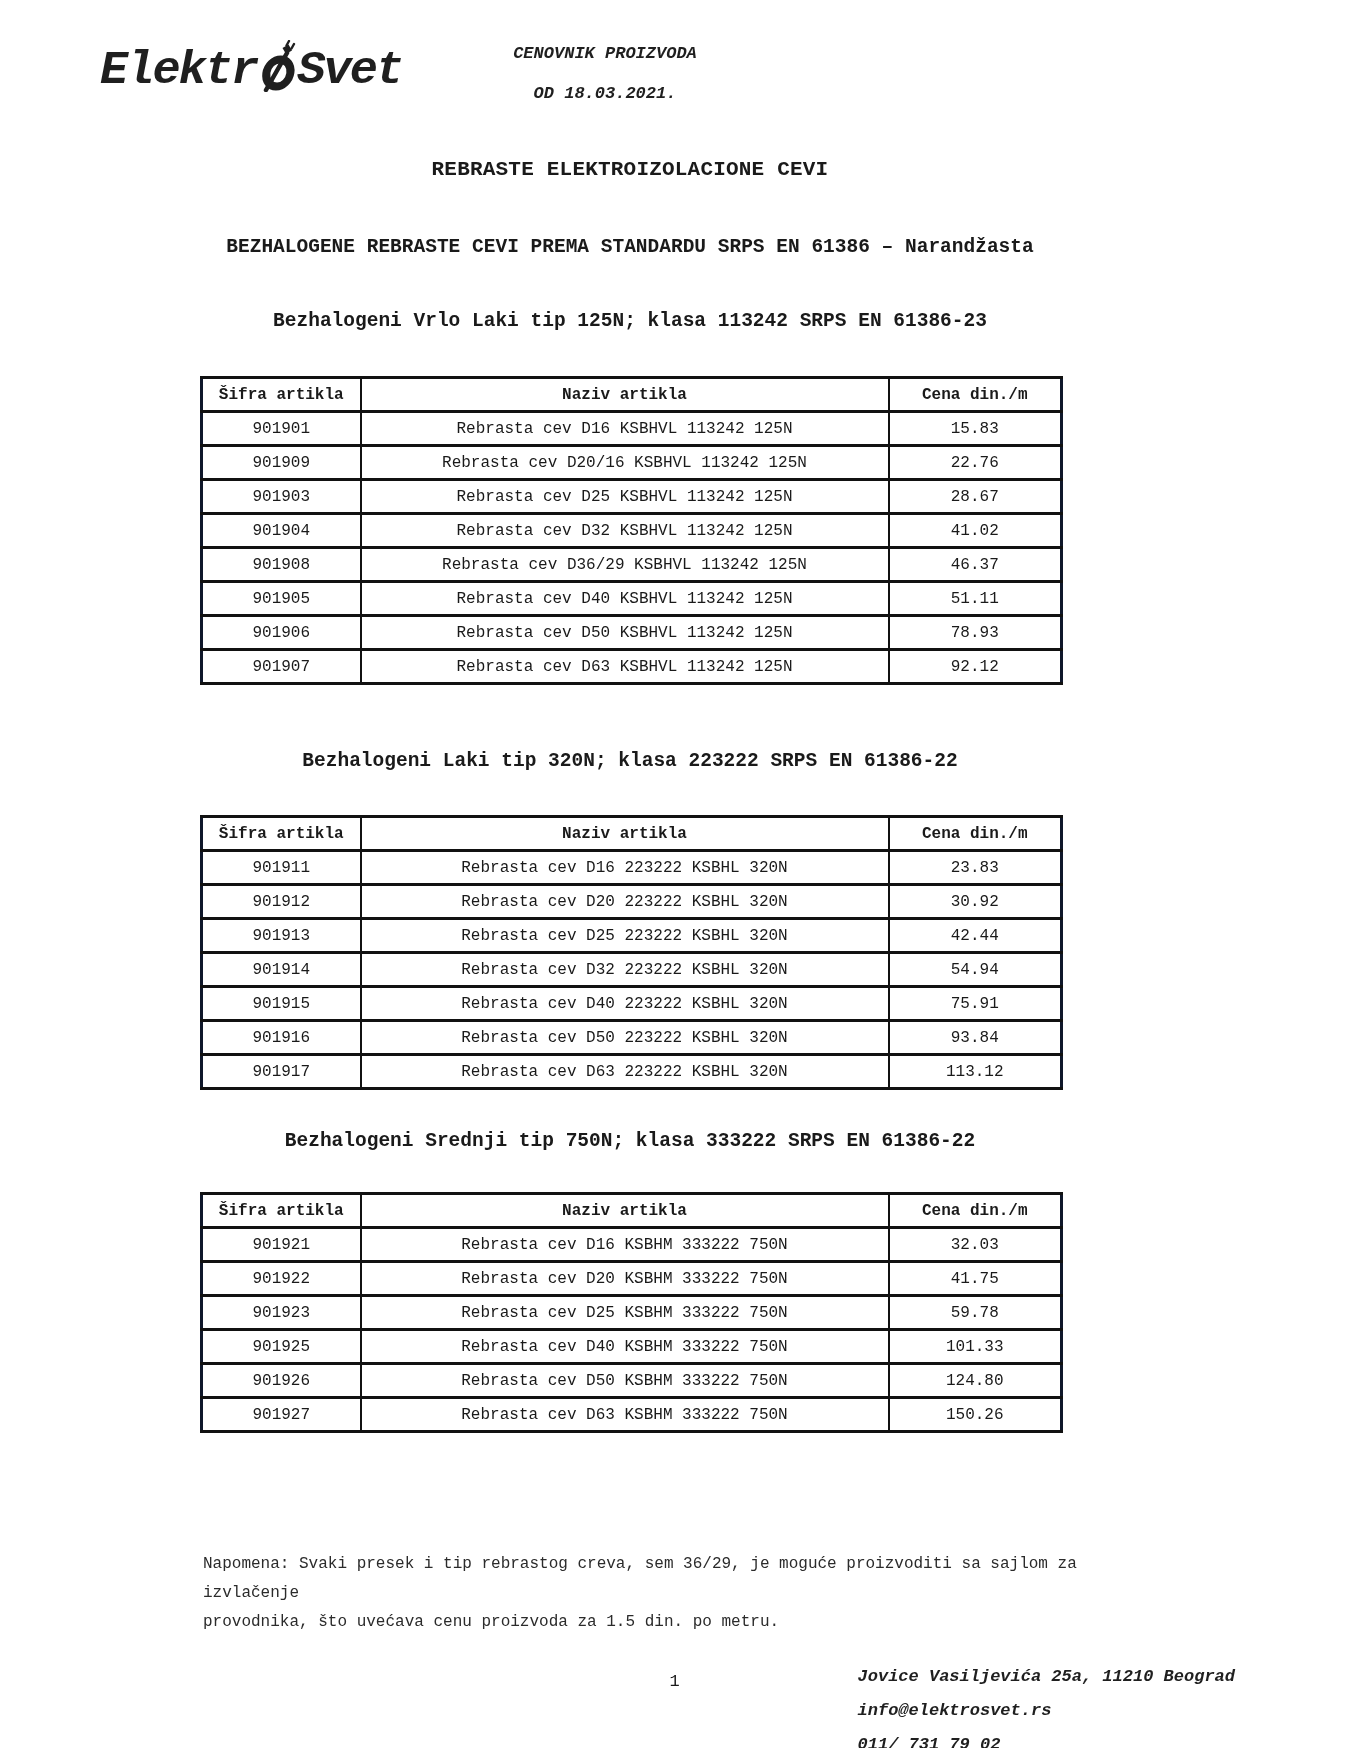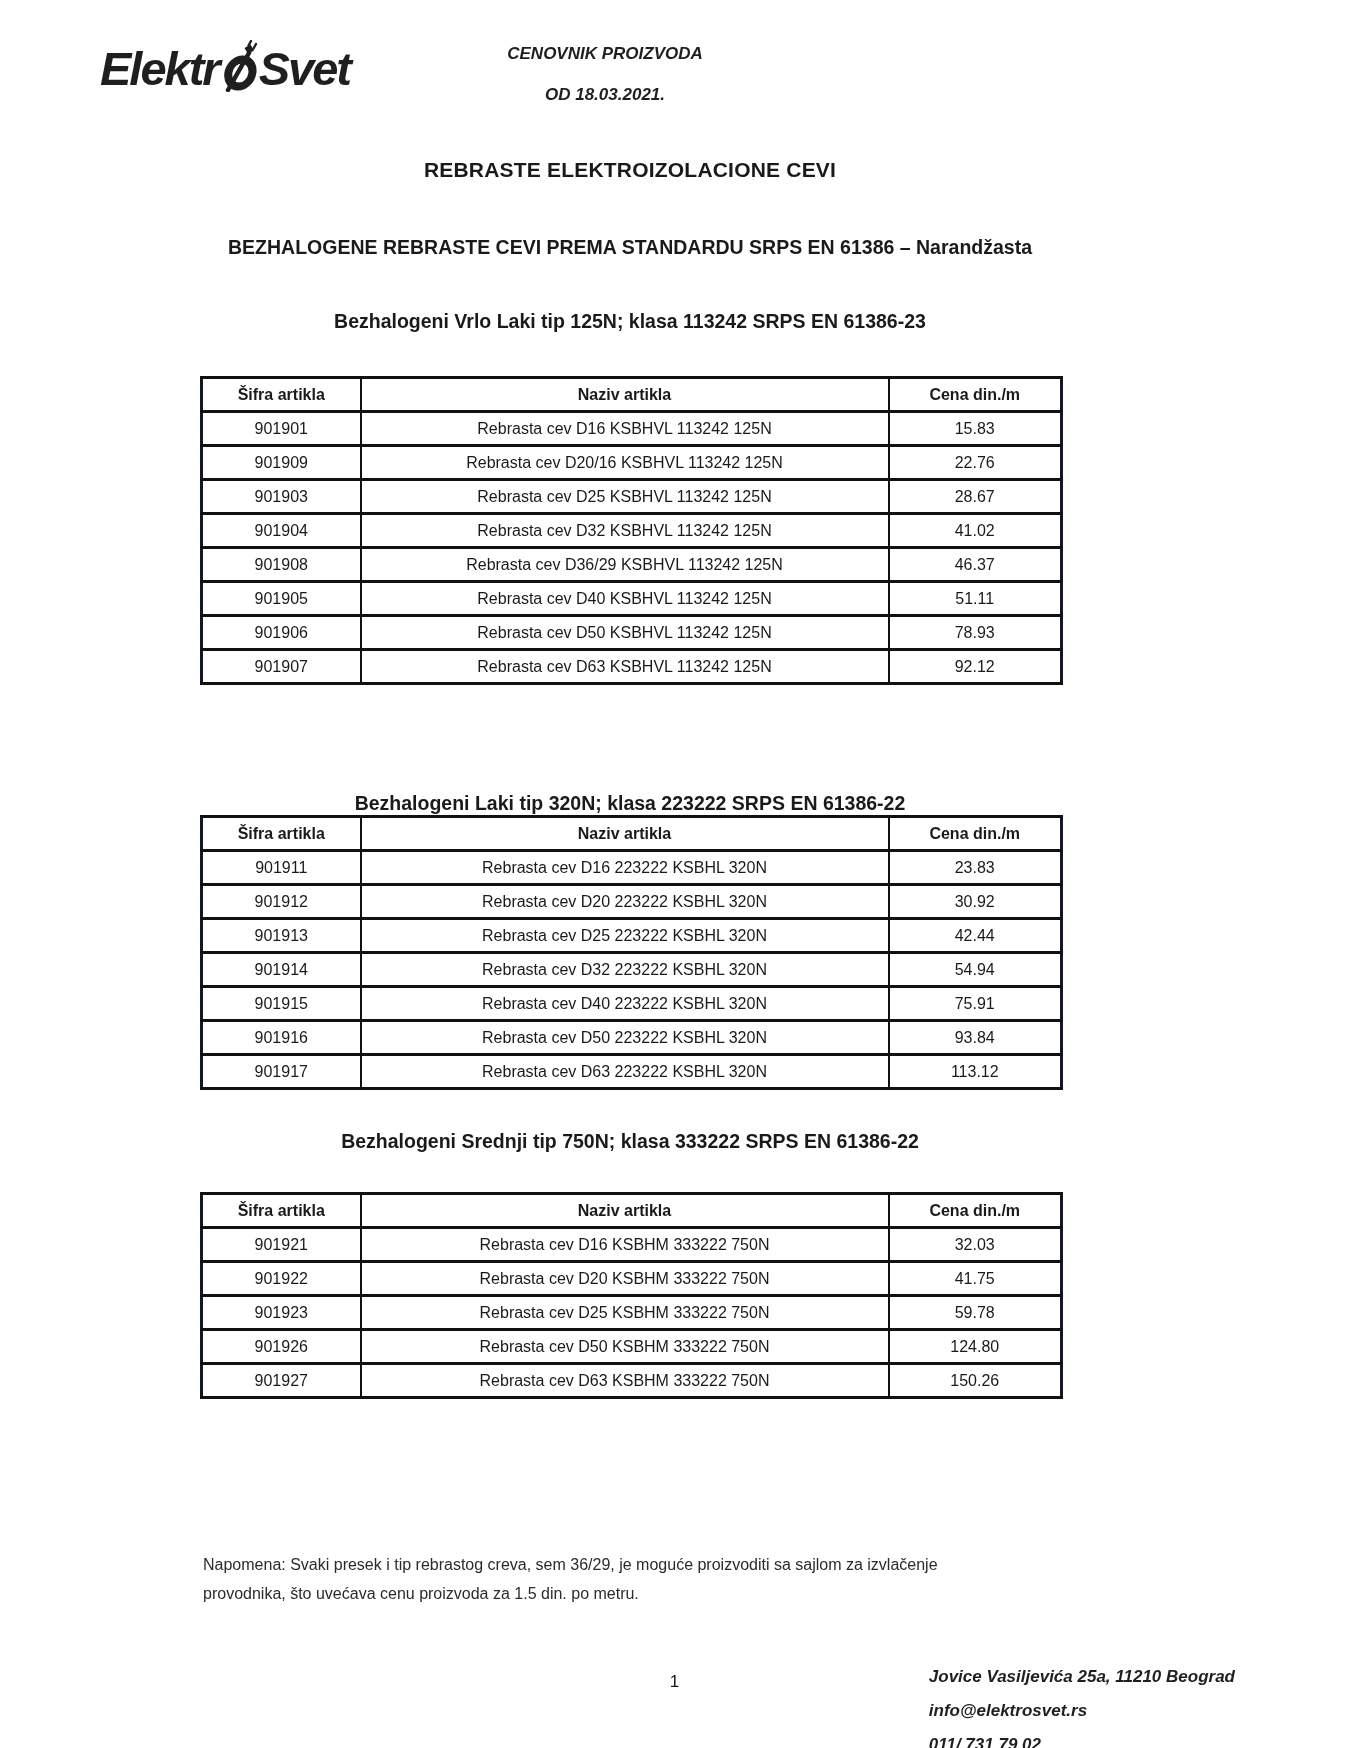--- a/index.html
+++ b/index.html
@@ -1,21 +1,21 @@
 <!DOCTYPE html>
 <html><head>
 <meta charset="utf-8">
 <style>
   html,body{margin:0;padding:0;background:#ffffff;}
   .page{
     position:relative;
     width:1349px;
     height:1748px;
     background:#ffffff;
-    font-family:Liberation Sans, sans-serif;
+    font-family:Liberation Mono, monospace;
     color:#1a1a1a;
     overflow:hidden;
   }
   
   .logo{
     position:absolute;left:100px;top:34px;
     font-size:47px;font-weight:bold;font-style:italic;
     letter-spacing:-2px;color:#1f1f1f;white-space:nowrap;
     display:flex;align-items:center;
   }
@@ -147,21 +147,21 @@
           <td>78.93</td>
         </tr>
         <tr>
           <td>901907</td>
           <td>Rebrasta cev D63 KSBHVL 113242 125N</td>
           <td>92.12</td>
         </tr>
       </tbody>
   </table>
 
-  <div class="sec-title" style="top:792px">Bezhalogeni Laki tip 320N; klasa 223222 SRPS EN 61386-22</div>
+  <div class="sec-title" style="top:750px">Bezhalogeni Laki tip 320N; klasa 223222 SRPS EN 61386-22</div>
   <table class="price-table" style="top:815px">
     <colgroup>
         <col class="c1">
         <col class="c2">
         <col class="c3">
       </colgroup>
     <thead>
       <tr>
         <th>Šifra artikla</th>
         <th>Naziv artikla</th>
@@ -231,20 +231,25 @@
           <td>901922</td>
           <td>Rebrasta cev D20 KSBHM 333222 750N</td>
           <td>41.75</td>
         </tr>
         <tr>
           <td>901923</td>
           <td>Rebrasta cev D25 KSBHM 333222 750N</td>
           <td>59.78</td>
         </tr>
         <tr>
+          <td>901925</td>
+          <td>Rebrasta cev D40 KSBHM 333222 750N</td>
+          <td>101.33</td>
+        </tr>
+        <tr>
           <td>901926</td>
           <td>Rebrasta cev D50 KSBHM 333222 750N</td>
           <td>124.80</td>
         </tr>
         <tr>
           <td>901927</td>
           <td>Rebrasta cev D63 KSBHM 333222 750N</td>
           <td>150.26</td>
         </tr>
       </tbody>

